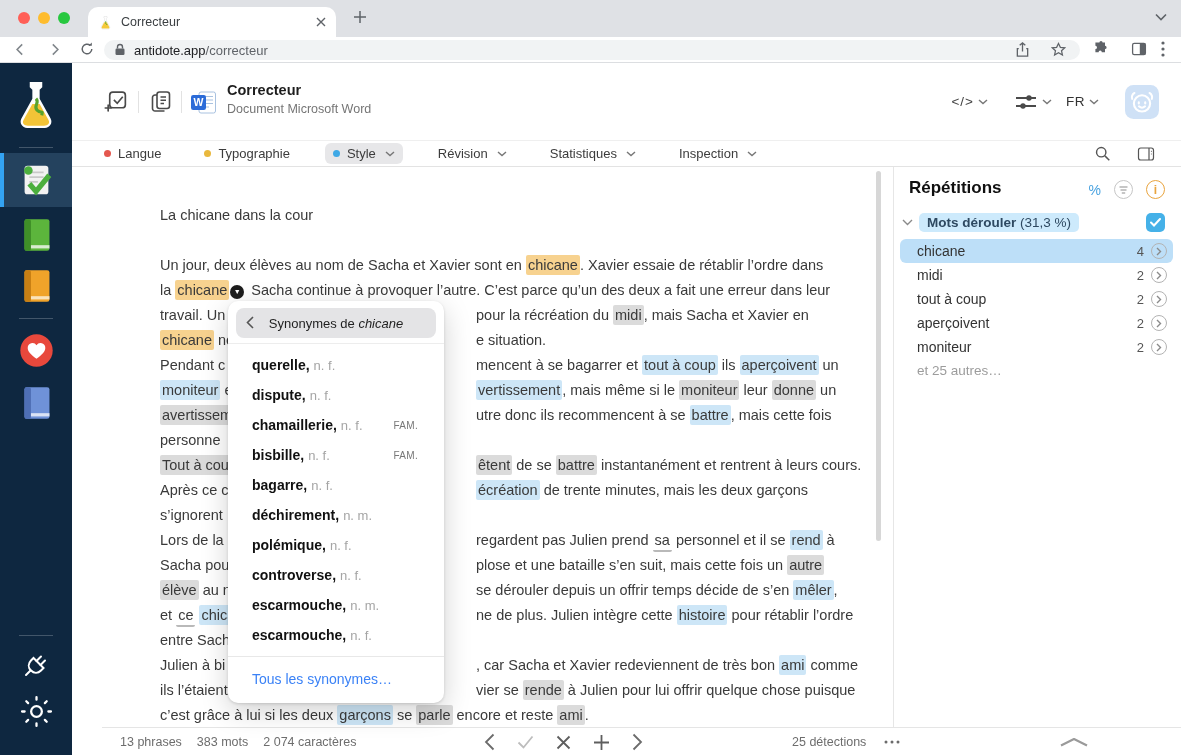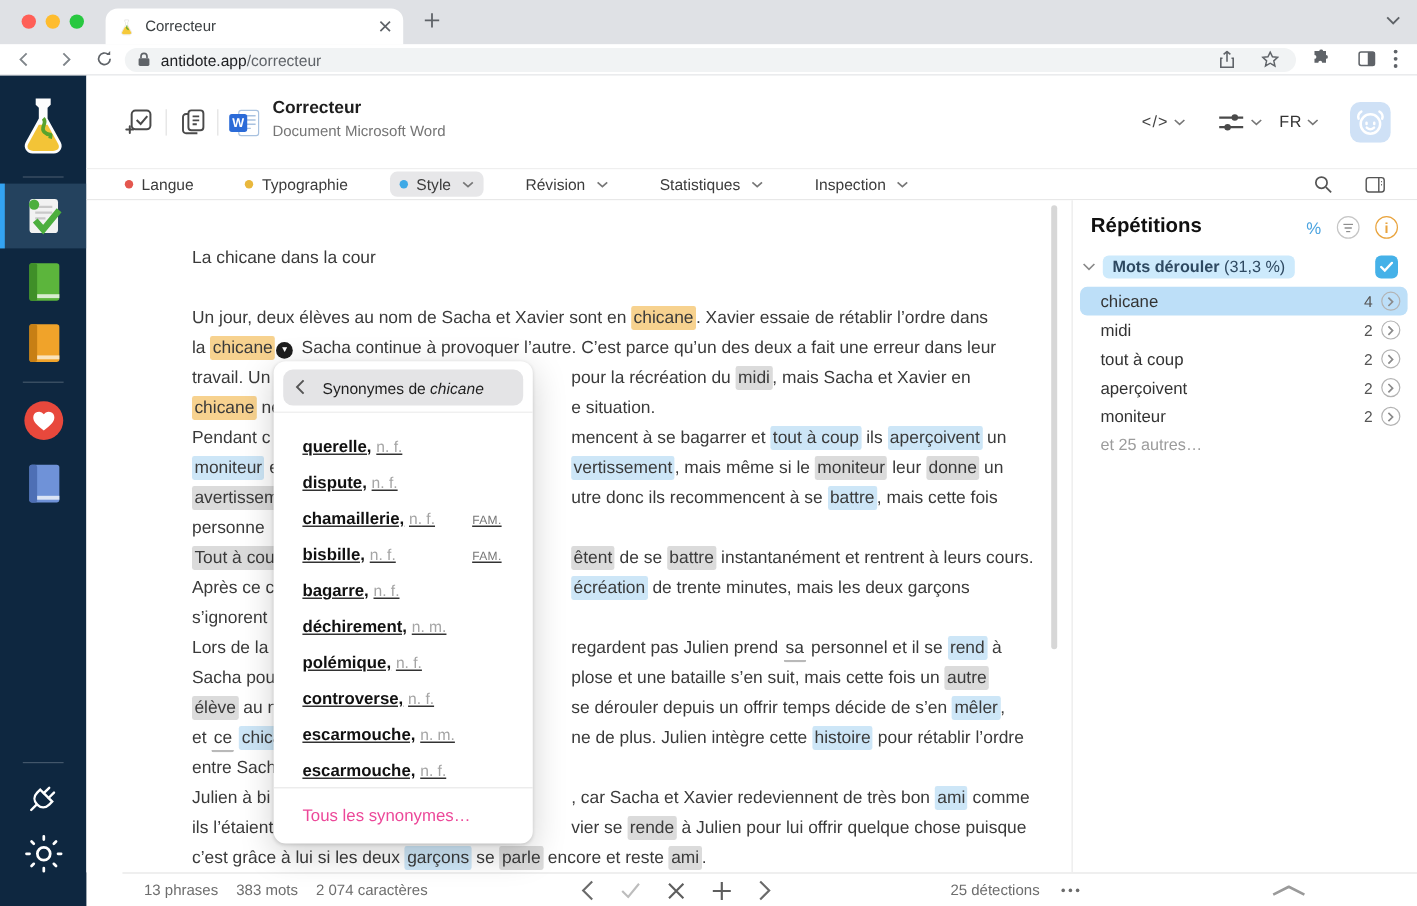--- a/index.html
+++ b/index.html
@@ -69,26 +69,26 @@
   .content-div { position:absolute; left:821px; top:0; bottom:0; width:1px; background:#e6e6e6; }
 
   
   .popup { position:absolute; left:156px; top:134px; width:216px; height:402px; background:#fff; z-index:5;
            border-radius:10px; box-shadow:0 1px 3px rgba(0,0,0,.14), 0 8px 28px rgba(0,0,0,.18); }
   .popup-head { margin:7px 8px 0; height:30px; background:#e4e4e6; border-radius:8px; display:flex;
                 align-items:center; justify-content:center; position:relative; font-size:13px; color:#1f1f1f; }
   .popup-back { position:absolute; left:10px; top:8px; }
   .popup-sep { height:1px; background:#ededed; margin-top:5px; }
   .popup-list { padding-top:6px; }
-  .popup-item { height:30px; display:flex; align-items:flex-end; padding:0 26px 0 24px;text-decoration:underline; }
+  .popup-item { height:30px; display:flex; align-items:center; padding:0 26px 0 24px; }
   .syn { font-weight:bold; font-size:14px; color:#111; }
   .pos { color:#a5a5a5; font-size:13px; margin-left:4px; }
   .tag { margin-left:auto; font-size:10px; color:#777; letter-spacing:.3px; }
   .popup-foot-sep { height:1px; background:#e8e8e8; margin-top:6px; }
-  .popup-foot { height:43px; display:flex; align-items:center; padding:0 24px; font-size:14px; color:#ec4899; }
+  .popup-foot { height:43px; display:flex; align-items:center; padding:0 24px; font-size:14px; color:#3b82f6; }
 
   
   .panel { position:absolute; left:822px; top:0; right:0; bottom:0; background:#fff; }
   .panel-title { position:absolute; left:15px; top:11px; font-size:17px; font-weight:bold; color:#101010; }
   .panel-icons { position:absolute; right:16px; top:13px; display:flex; gap:13px; align-items:center; }
   .pct-ic { color:#4aa3e0; font-size:14px; }
   .circ-ic { width:19px; height:19px; border-radius:50%; display:flex; align-items:center; justify-content:center; }
   .filter-circ { border:1.4px solid #c6c6c6; }
   .info-circ { border:1.6px solid #e9a43e; color:#e9a43e; font-size:12px; font-weight:bold; }
   .group-row { position:absolute; left:8px; top:46px; display:flex; align-items:center; gap:6px; }

